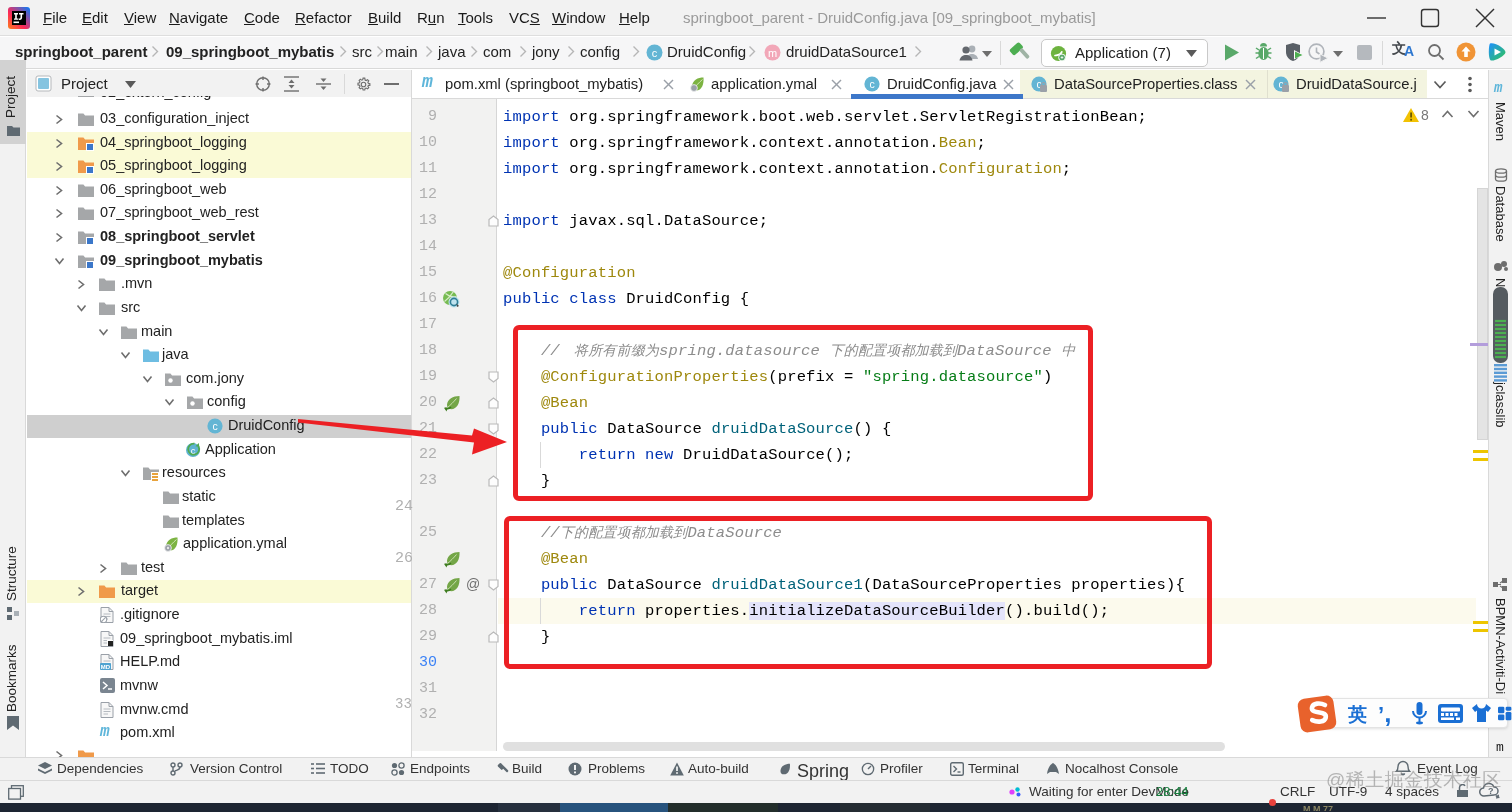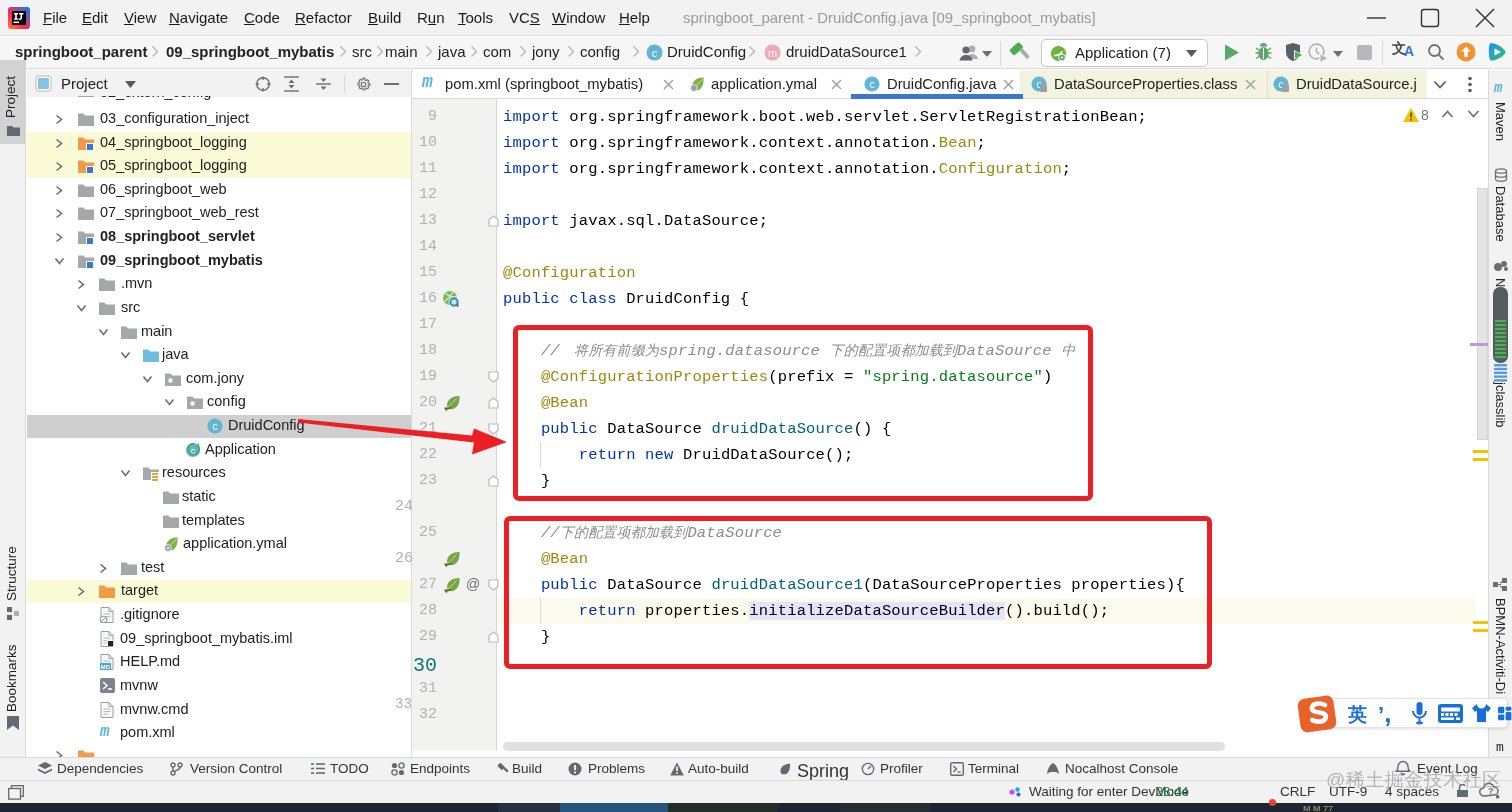--- a/index.html
+++ b/index.html
@@ -530,21 +530,21 @@
 <div class="ab mono" style="left:395px;top:394px;width:42px;text-align:right;font-size:15px;color:#b0b0b0">20</div>
 <div class="ab mono" style="left:395px;top:420px;width:42px;text-align:right;font-size:15px;color:#b0b0b0">21</div>
 <div class="ab mono" style="left:395px;top:446px;width:42px;text-align:right;font-size:15px;color:#b0b0b0">22</div>
 <div class="ab mono" style="left:395px;top:472px;width:42px;text-align:right;font-size:15px;color:#b0b0b0">23</div>
 <div class="ab mono" style="left:395px;top:498px;width:42px;text-align:left;font-size:15px;color:#b0b0b0">24</div>
 <div class="ab mono" style="left:395px;top:524px;width:42px;text-align:right;font-size:15px;color:#b0b0b0">25</div>
 <div class="ab mono" style="left:395px;top:550px;width:42px;font-size:15px;color:#b0b0b0">26</div>
 <div class="ab mono" style="left:395px;top:576px;width:42px;text-align:right;font-size:15px;color:#b0b0b0">27</div>
 <div class="ab mono" style="left:395px;top:602px;width:42px;text-align:right;font-size:15px;color:#b0b0b0">28</div>
 <div class="ab mono" style="left:395px;top:628px;width:42px;text-align:right;font-size:15px;color:#b0b0b0">29</div>
-<div class="ab mono" style="left:395px;top:654px;width:42px;text-align:right;font-size:20px;color:#0f766e">30</div>
+<div class="ab mono" style="left:395px;top:654px;width:42px;text-align:right;font-size:15px;color:#3b82f6">30</div>
 <div class="ab mono" style="left:395px;top:680px;width:42px;text-align:right;font-size:15px;color:#b0b0b0">31</div>
 <div class="ab mono" style="left:395px;top:706px;width:42px;text-align:right;font-size:15px;color:#b0b0b0">32</div>
 <div class="ab mono" style="left:395px;top:696px;width:42px;font-size:14px;color:#b0b0b0">33</div>
 <div class="ab mono" style="letter-spacing:.17px;left:503px;top:107px;font-size:15.5px;line-height:21px;white-space:pre;color:#000"><span class="kw">import</span> org.springframework.boot.web.servlet.ServletRegistrationBean;</div>
 <div class="ab mono" style="letter-spacing:.17px;left:503px;top:133px;font-size:15.5px;line-height:21px;white-space:pre;color:#000"><span class="kw">import</span> org.springframework.context.annotation.<span class="ann">Bean</span>;</div>
 <div class="ab mono" style="letter-spacing:.17px;left:503px;top:159px;font-size:15.5px;line-height:21px;white-space:pre;color:#000"><span class="kw">import</span> org.springframework.context.annotation.<span class="ann">Configuration</span>;</div>
 <div class="ab mono" style="letter-spacing:.17px;left:503px;top:211px;font-size:15.5px;line-height:21px;white-space:pre;color:#000"><span class="kw">import</span> javax.sql.DataSource;</div>
 <div class="ab mono" style="letter-spacing:.17px;left:503px;top:263px;font-size:15.5px;line-height:21px;white-space:pre;color:#000"><span class="ann">@Configuration</span></div>
 <div class="ab mono" style="letter-spacing:.17px;left:503px;top:289px;font-size:15.5px;line-height:21px;white-space:pre;color:#000"><span class="kw">public class</span> DruidConfig {</div>
 <div class="ab mono" style="letter-spacing:.17px;left:503px;top:341px;font-size:15.5px;line-height:21px;white-space:pre;color:#000">    <span class="cm">//<span style="font-size:14px">　将所有前缀为</span>spring.datasource <span style="font-size:14px">下的配置项都加载到</span>DataSource <span style="font-size:14px">中</span></span></div>

